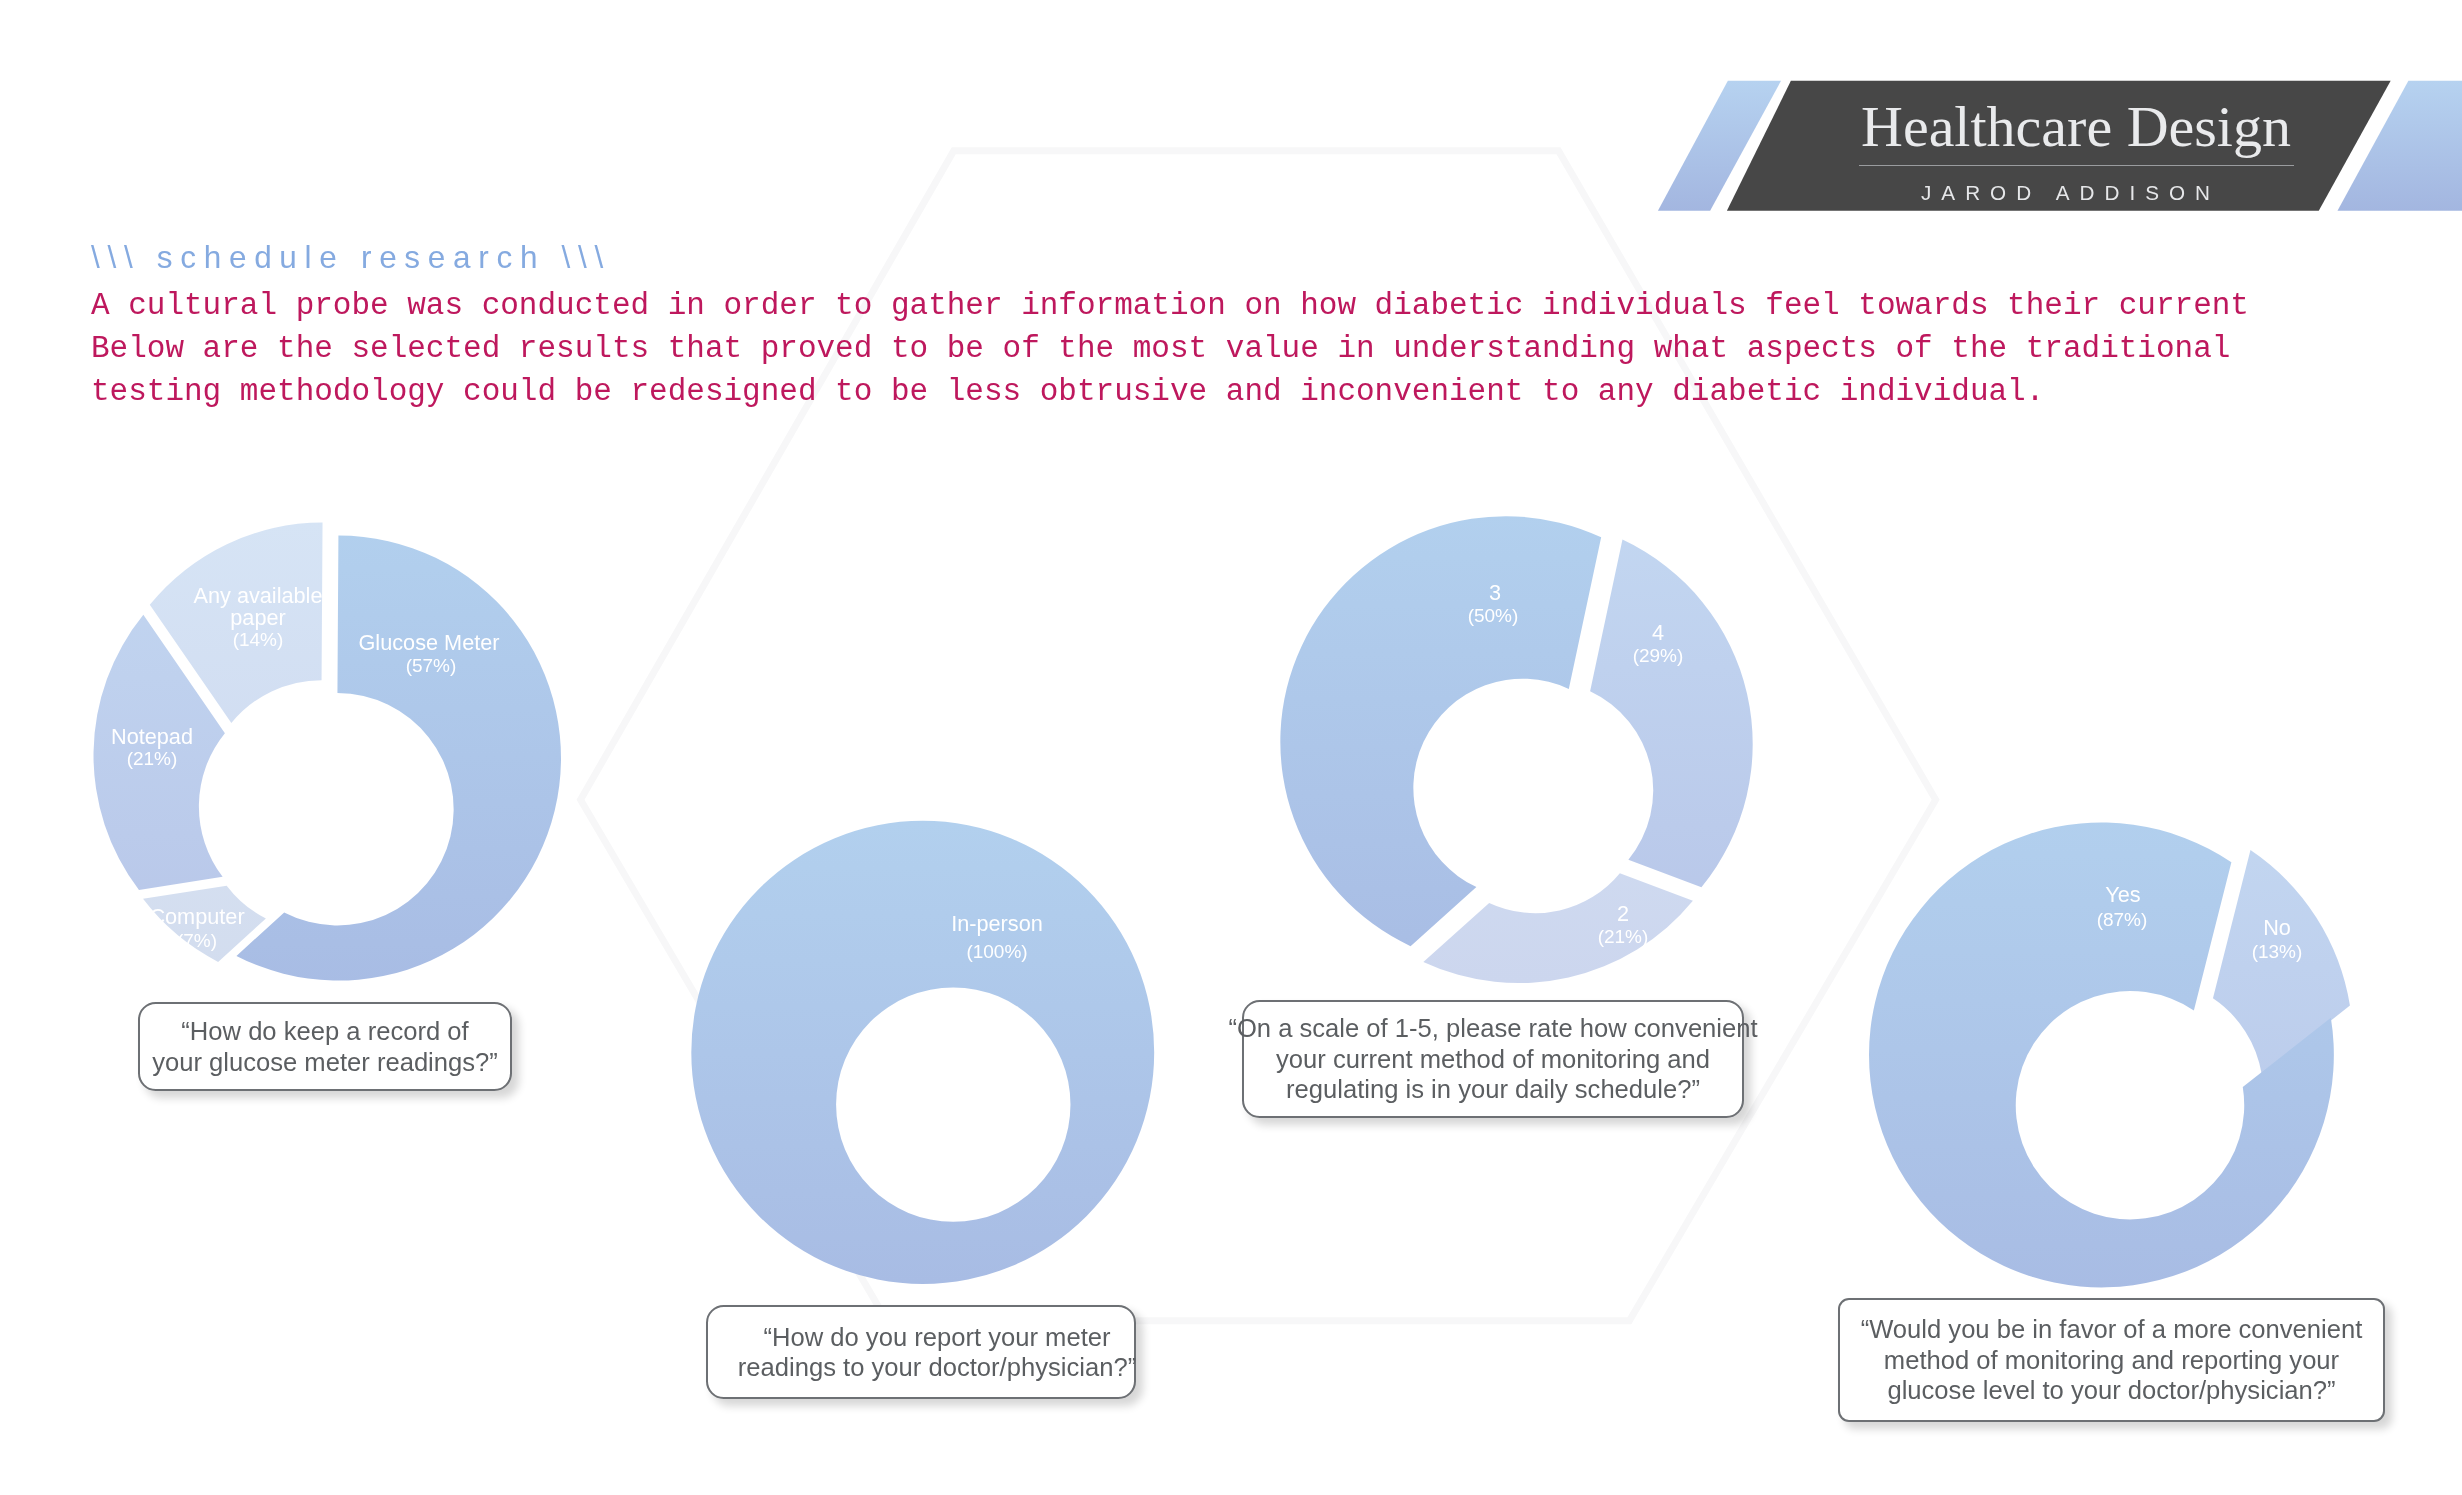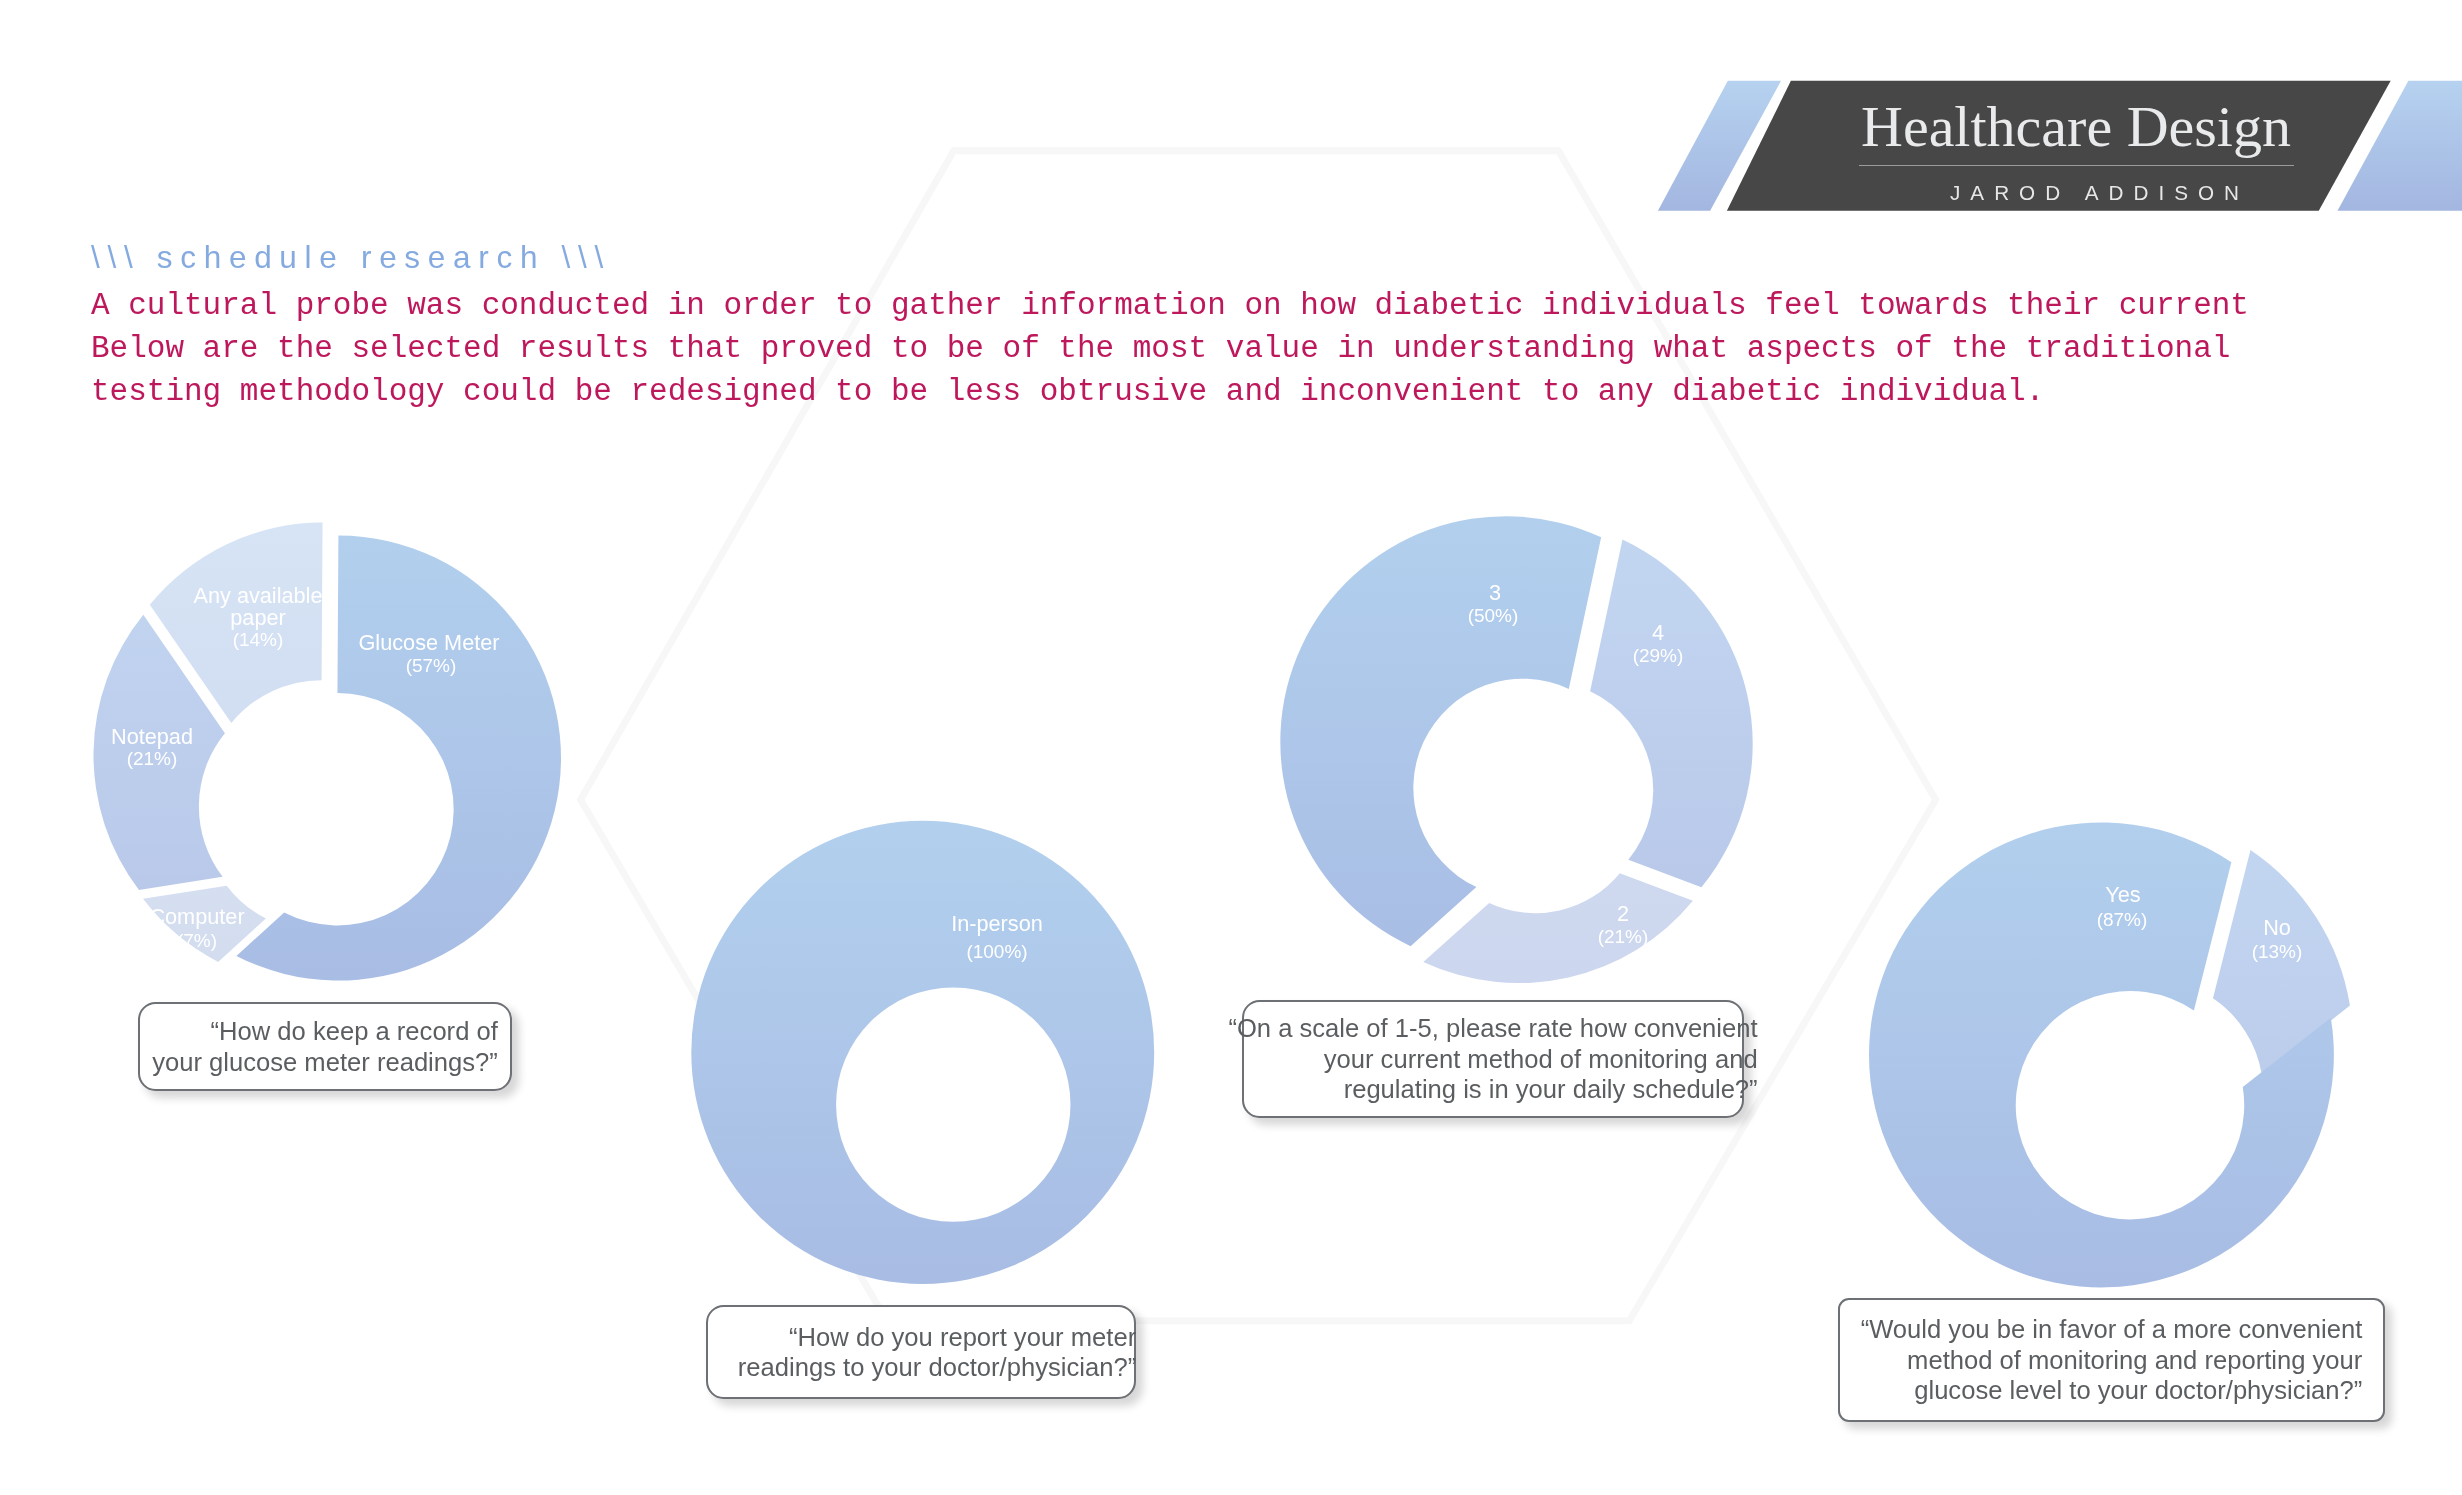--- a/index.html
+++ b/index.html
@@ -9,36 +9,36 @@
   svg.layer{position:absolute;left:0;top:0;width:2463px;height:1495px;overflow:visible;}
 
   
   .banner-title{
     position:absolute;color:#e9eaec;font-family:"Liberation Serif",serif;
     font-size:58px;letter-spacing:0px;white-space:nowrap;
   }
   .banner-rule{position:absolute;background:#9a9c9f;height:1px;}
   .banner-sub{
     position:absolute;color:#e6e7e9;font-family:"Liberation Sans",sans-serif;
-    font-size:20.7px;letter-spacing:10px;white-space:nowrap;margin-left:29px;
+    font-size:20.7px;letter-spacing:10px;white-space:nowrap;
   }
 
   
   .sec-head{
     position:absolute;color:#85aae0;font-size:31.5px;letter-spacing:7.7px;
     white-space:nowrap;font-family:"Liberation Sans",sans-serif;
   }
   .para{position:absolute;color:#be185d;font-size:31px;line-height:43px;
         font-family:Liberation Mono, monospace;white-space:nowrap;}
 
   
   .callout{
     position:absolute;border:2px solid #6d7074;border-radius:17.7px;background:#fff;
     box-shadow:6.9px 6.9px 8.9px rgba(0,0,0,0.16);
-    color:#5b5e61;font-size:25.6px;line-height:30.5px;text-align:right;
+    color:#5b5e61;font-size:25.6px;line-height:30.5px;text-align:center;
     display:flex;align-items:center;justify-content:center;
     font-family:"Liberation Sans",sans-serif;box-sizing:border-box;
   }
   .callout span{display:block;white-space:nowrap;}
 
   
   .dlab{position:absolute;color:#ffffff;white-space:nowrap;
         font-family:"Liberation Sans",sans-serif;transform:translate(-50%,0);
         line-height:0;}
   .dlab.n{font-size:21.7px;}

